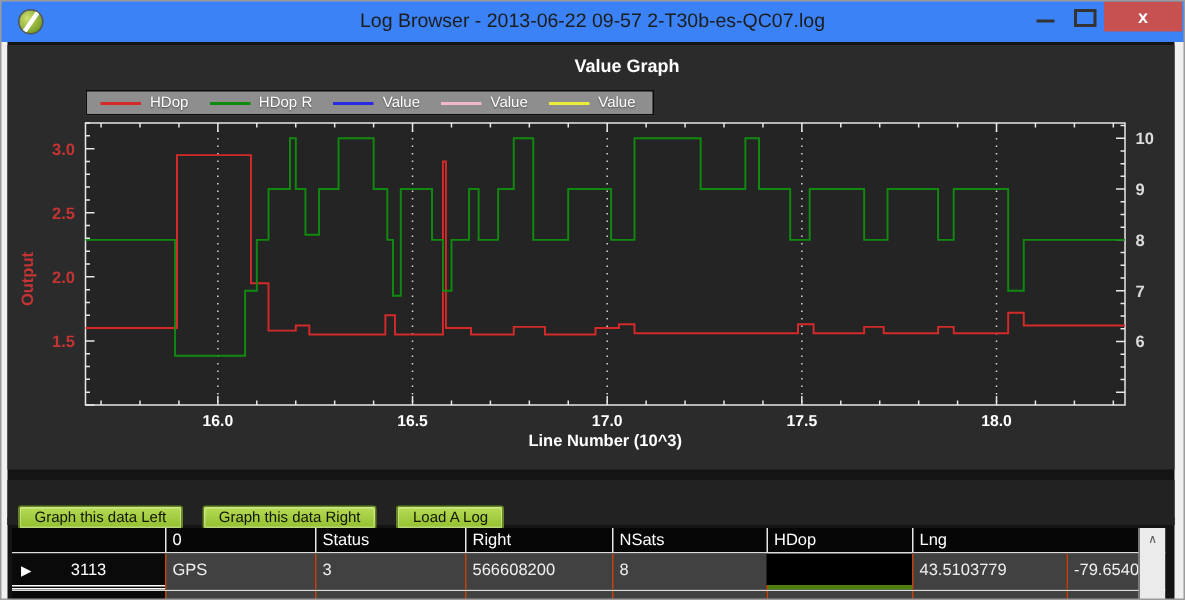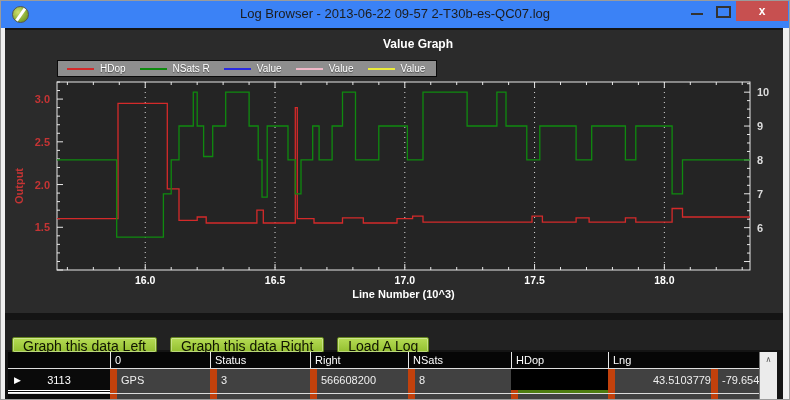--- a/index.html
+++ b/index.html
@@ -42,38 +42,38 @@
           font-weight:bold;font-size:11px;}
 
   
   .splitter{position:absolute;left:0;top:315px;width:778px;height:5px;background:#161616;}
   .splitter::before{content:"";position:absolute;left:0;right:0;top:1px;height:3px;
           background-image:radial-gradient(#9a9a9a 25%,transparent 26%);background-size:3px 3px;}
 
   
   .button-bar{position:absolute;left:0;top:290px;width:778px;height:30px;background:#222;
               display:flex;align-items:center;padding-left:7px;box-sizing:border-box;gap:13px;}
-  .green-btn{height:16px;padding:0 10px;font-size:14px;color:#101400;
+  .green-btn{height:16px;padding:0 10px;font-size:10px;color:#101400;
              font-family:"Liberation Sans",sans-serif;
              background:linear-gradient(#b6dc55,#93bf2f);border:1px solid #64851c;border-radius:2px;
              box-shadow:inset 0 0 0 1px rgba(255,255,255,.35);cursor:pointer;white-space:nowrap;margin-top:20px;}
 
   
   .log-table{position:absolute;left:3px;top:322px;width:769px;height:50px;background:#000;
              font-size:11px;color:#eee;overflow:hidden;}
   .t-header{display:flex;height:16px;background:#060606;color:#fff;}
   .t-hcell{box-sizing:border-box;border-left:1px solid #e8e8e8;padding:2px 0 0 4px;overflow:hidden;
            white-space:nowrap;}
   .t-hcell.first{border-left:none;}
   .t-row{display:flex;height:24px;border-top:1px solid #dcdcdc;}
   .rowhead{box-sizing:border-box;width:102px;background:#0a0a0a;color:#fff;position:relative;
            display:flex;align-items:center;justify-content:center;}
   .rowhead .marker{position:absolute;left:6px;font-size:9px;color:#fff;}
   .rowhead.current{border-bottom:3px double #fff;}
-  .t-cell{box-sizing:border-box;background:#414141;color:#efefef;border-left:7px solid #c2410c;
+  .t-cell{box-sizing:border-box;background:#414141;color:#efefef;border-left:1px solid #c2410c;
           padding-left:4px;line-height:23px;overflow:hidden;white-space:nowrap;}
   .t-cell.selected{background:#4d7c0f;color:#fff;margin-top:21px;}
   .t-scroll{position:absolute;right:0;top:0;width:18px;height:50px;background:#ebebeb;
             border-left:1px solid #777;box-sizing:border-box;}
   .t-scroll .up{height:16px;text-align:center;font-size:8px;color:#555;line-height:15px;}
 </style>
 </head>
 <body>
 
 <div class="titlebar">
@@ -212,21 +212,21 @@
         <path d="M52.0,188.7L113.0,188.7L113.0,73.4L162.3,73.4L162.3,158.8L174.0,158.8L174.0,190.4L192.2,190.4L192.2,187.0L201.2,187.0L201.2,193.0L251.9,193.0L251.9,180.2L258.3,180.2L258.3,193.0L290.3,193.0L290.3,77.6L292.3,77.6L292.3,188.7L309.0,188.7L309.0,193.0L337.5,193.0L337.5,187.9L358.3,187.9L358.3,193.0L392.0,193.0L392.0,188.7L407.6,188.7L407.6,186.2L418.0,186.2L418.0,192.1L527.0,192.1L527.0,186.2L537.4,186.2L537.4,192.1L571.1,192.1L571.1,187.9L584.1,187.9L584.1,192.1L620.4,192.1L620.4,187.9L630.8,187.9L630.8,192.1L667.1,192.1L667.1,178.5L677.5,178.5L677.5,187.0L745.0,187.0" fill="none" stroke="#d42a2a" stroke-width="1.3"></path>
         <path d="M52.0,129.9L111.7,129.9L111.7,207.1L158.4,207.1L158.4,163.8L166.2,163.8L166.2,129.9L174.0,129.9L174.0,96.0L188.3,96.0L188.3,62.2L192.2,62.2L192.2,96.0L198.6,96.0L198.6,126.5L207.7,126.5L207.7,96.0L220.7,96.0L220.7,62.2L244.1,62.2L244.1,96.0L253.2,96.0L253.2,129.9L257.0,129.9L257.0,167.2L262.2,167.2L262.2,96.0L283.0,96.0L283.0,129.9L290.3,129.9L290.3,163.8L296.0,163.8L296.0,129.9L307.7,129.9L307.7,96.0L314.1,96.0L314.1,129.9L327.1,129.9L327.1,96.0L337.5,96.0L337.5,62.2L350.5,62.2L350.5,129.9L373.8,129.9L373.8,96.0L402.4,96.0L402.4,129.9L418.0,129.9L418.0,62.2L462.1,62.2L462.1,96.0L491.9,96.0L491.9,62.2L501.0,62.2L501.0,96.0L521.8,96.0L521.8,129.9L534.8,129.9L534.8,96.0L571.1,96.0L571.1,129.9L586.7,129.9L586.7,96.0L620.4,96.0L620.4,129.9L630.8,129.9L630.8,96.0L667.1,96.0L667.1,163.8L677.5,163.8L677.5,129.9L745.0,129.9" fill="none" stroke="#0f8a0f" stroke-width="1.3"></path>
       </svg>
     <div class="legend" id="legend">
         <div class="legend-item">
           <div class="legend-swatch" style="background: rgb(212, 42, 42);"></div>
           <span class="legend-label">HDop</span>
         </div>
         <div class="legend-item">
           <div class="legend-swatch" style="background: rgb(15, 138, 15);"></div>
-          <span class="legend-label">NSats R</span>
+          <span class="legend-label">HDop R</span>
         </div>
         <div class="legend-item">
           <div class="legend-swatch" style="background: rgb(42, 42, 224);"></div>
           <span class="legend-label">Value</span>
         </div>
         <div class="legend-item">
           <div class="legend-swatch" style="background: rgb(240, 184, 200);"></div>
           <span class="legend-label">Value</span>
         </div>
         <div class="legend-item">
@@ -256,21 +256,21 @@
         <div class="t-row">
           <div class="rowhead current">
             <span class="marker">▶</span>
             <span>3113</span>
           </div>
           <div class="t-cell" style="width: 100px;">GPS</div>
           <div class="t-cell" style="width: 100px;">3</div>
           <div class="t-cell" style="width: 98px;">566608200</div>
           <div class="t-cell" style="width: 103px;">8</div>
           <div class="t-cell selected" style="width: 97px;">1.68</div>
-          <div class="t-cell" style="width: 103px; text-align: right;">43.5103779</div>
+          <div class="t-cell" style="width: 103px;">43.5103779</div>
           <div class="t-cell" style="width: 48px;">-79.65402</div>
         </div>
         <div class="t-row">
           <div class="rowhead">
             <span class="marker"></span>
           </div>
           <div class="t-cell" style="width: 100px;">NTUN</div>
           <div class="t-cell" style="width: 100px;">1.25</div>
           <div class="t-cell" style="width: 98px;">0.30</div>
           <div class="t-cell" style="width: 103px;">7.378815</div>

